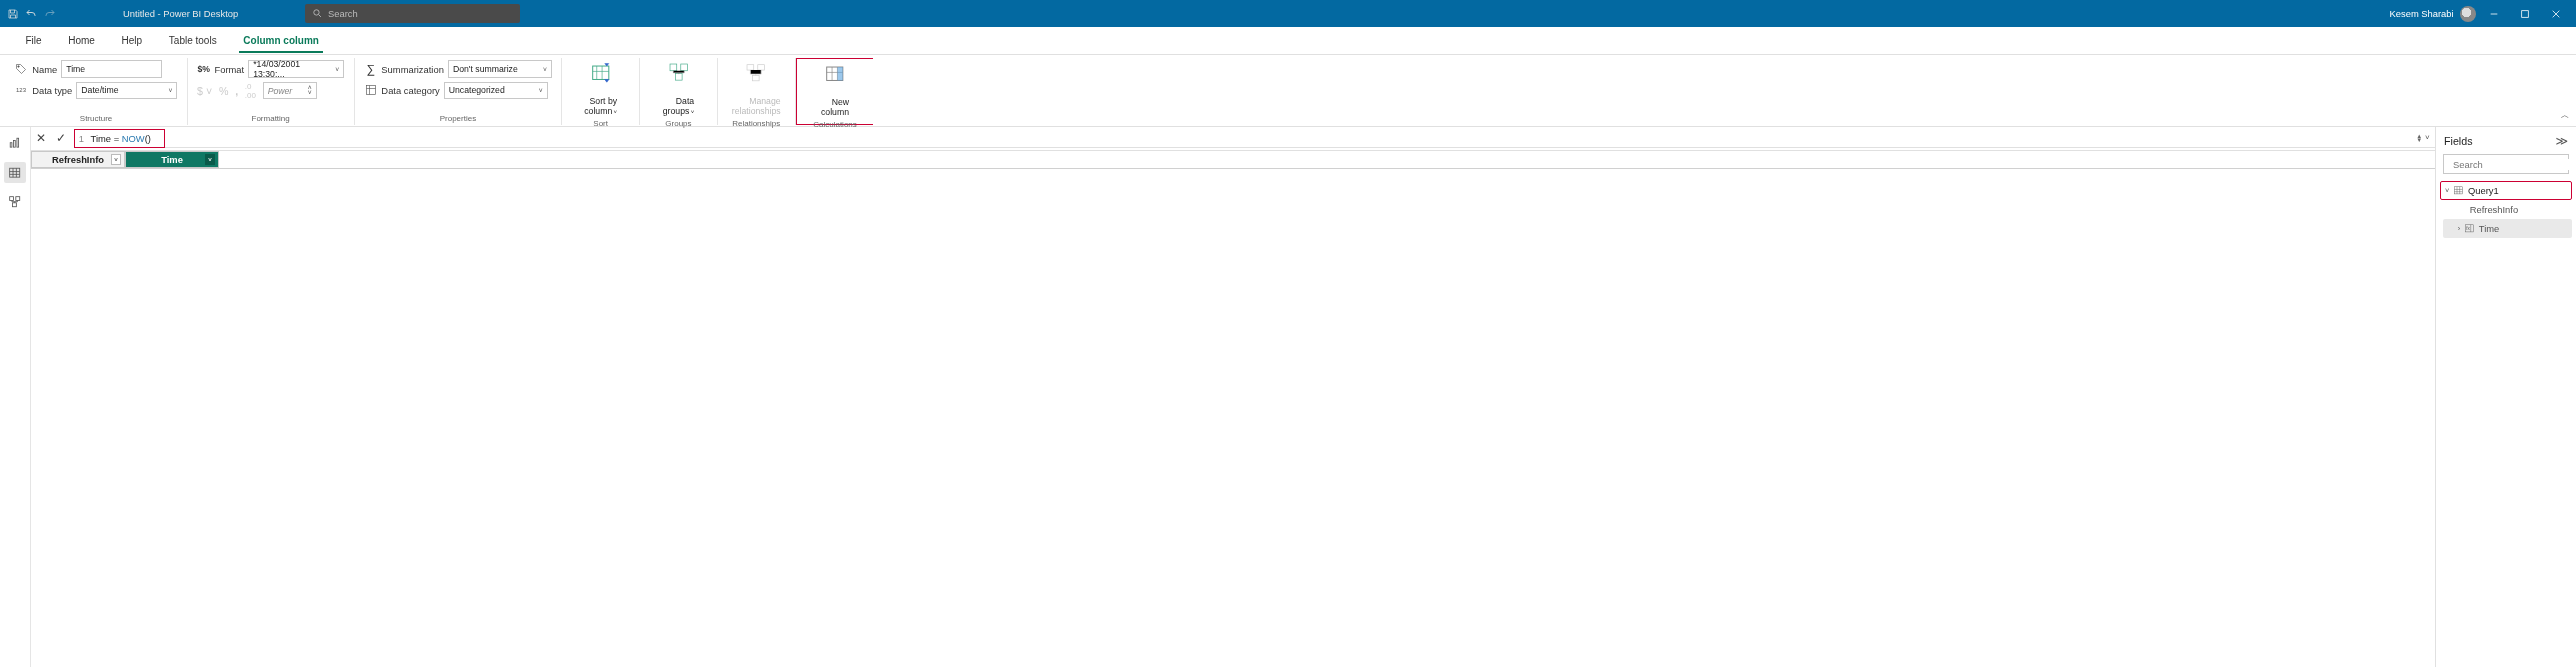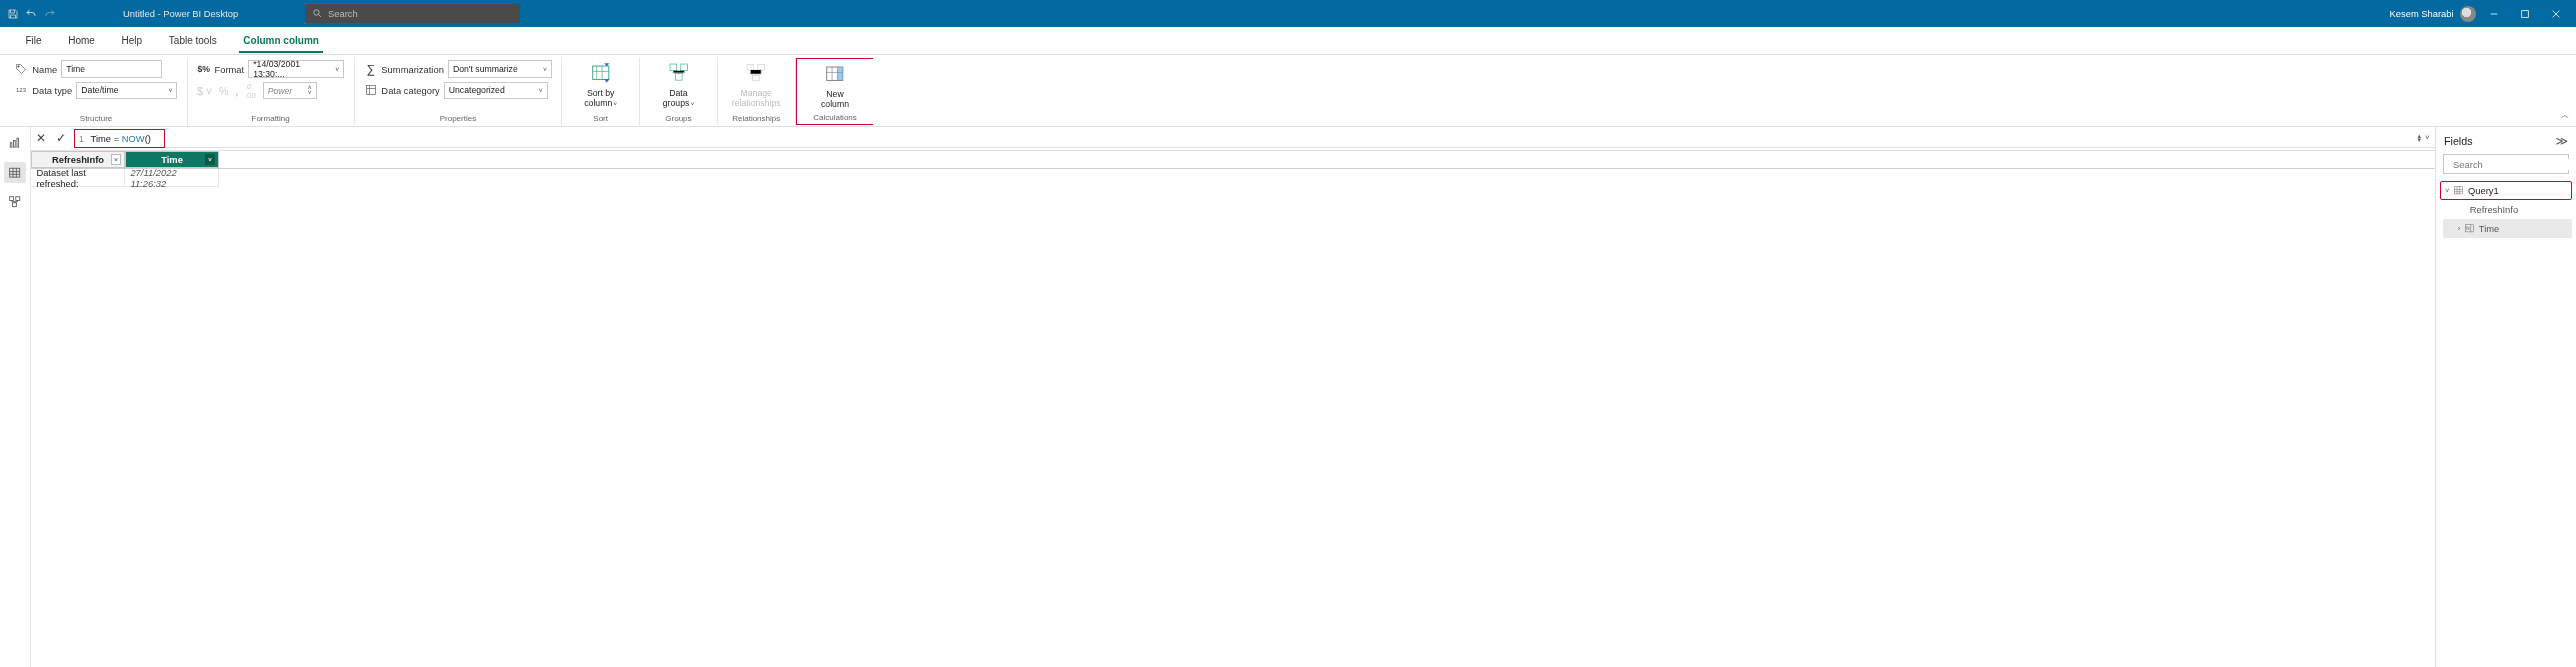--- a/index.html
+++ b/index.html
@@ -32,21 +32,21 @@
   .ribbon-rows { display:flex; flex-direction:column; gap:4px; flex:1;}
   .ribbon-row { display:flex; align-items:center; gap:4px;}
   .group-label { font-size:8px; color:#666; margin-top:auto; padding:1.3px 0 2px 0;}
   .prop-label { font-size:9.4px; color:#333;}
   .sel, .inp { height:17.4px; border:0.7px solid #c8c8c8; background:#fff; padding:0 4px; font-size:8.7px; display:flex; align-items:center; justify-content:space-between; gap:4px; cursor:pointer;}
   .sel.auto{color:#888;font-style:italic;}
   .sel .chev, .dd-chev{font-size:6.7px;color:#555;}
   .inp { width:101px; }
   .fmt-icons { display:flex; gap:6.7px; color:#888; font-size:10.7px; align-items:center;}
   .fmt-icons .disabled{color:#ccc;}
-  .big-btn { display:flex; flex-direction:column; align-items:center; gap:5px; width:58px; text-align:center; cursor:pointer; padding:1.3px 0;}
+  .big-btn { display:flex; flex-direction:column; align-items:center; gap:13px; width:58px; text-align:right; cursor:pointer; padding:1.3px 0;}
   .big-btn.disabled{color:#bbb; cursor:default;}
   .big-btn svg{width:21.5px;height:21.5px;}
   .big-btn-label{font-size:8.7px; line-height:1.15;}
   .chev-sm::after{content:"˅"; font-size:6px; margin-left:1.3px;}
   .ribbon-collapse{ position:absolute; right:6.7px; bottom:4px; font-size:8.7px; color:#555; cursor:pointer;}
   .red-box{border:1.3px solid #cc0033;}
 
   
   .workspace { display:flex; height:calc(100vh - 122px);}
   .left-rail { width:31px; border-right:0.7px solid #e5e5e5; display:flex; flex-direction:column; align-items:center; padding-top:5.4px; gap:8px;}
@@ -333,24 +333,20 @@
       <div class="grid-head">
         <div class="gh-cell col-a">
           <span>RefreshInfo</span>
             <span class="hd-chev">˅</span>
         </div>
         <div class="gh-cell col-b">
           <span>Time</span>
             <span class="hd-chev">˅</span>
         </div>
       </div>
-      <div class="grid-row">
-        <div class="gr-cell col-a">Dataset last refreshed:</div>
-        <div class="gr-cell col-b">27/11/2022 11:26:32</div>
-      </div>
     </div>
   </div>
 
   <div class="fields-pane">
     <div class="fields-head">
       <span>Fields</span>
       <span class="expand-right">≫</span>
     </div>
     <div class="fields-search">
       <svg width="10" height="10" viewBox="0 0 24 24">

